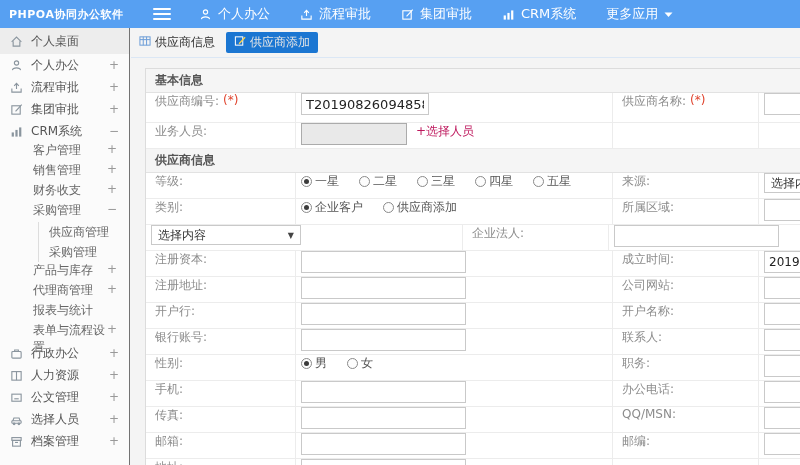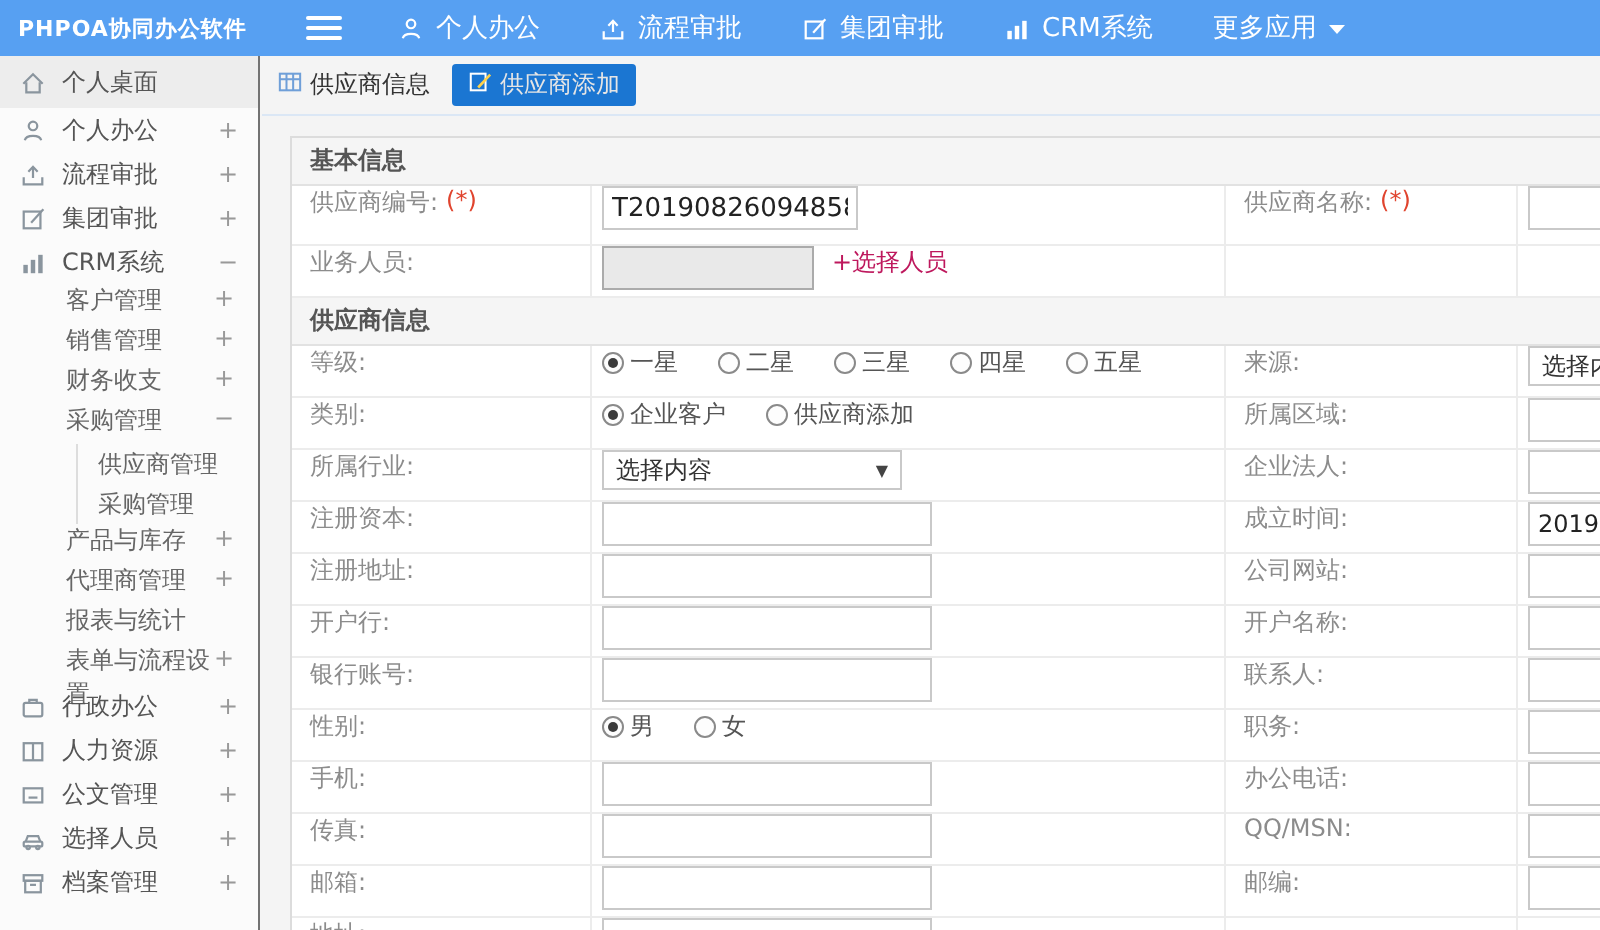--- a/index.html
+++ b/index.html
@@ -374,23 +374,20 @@
       </div>
       <div class="cell c3">
           <span class="lblt">所属区域:</span>
         </div>
       <div class="cell c4">
           <input class="ti" type="text" style="">
         </div>
     </div>
 
     <div class="frow h25">
-      <div class="cell c1">
-          <span class="lblt">所属行业:</span>
-        </div>
       <div class="cell c2">
         <div class="sel">
           <span>选择内容</span>
             <span class="arr">▼</span>
         </div>
       </div>
       <div class="cell c3">
           <span class="lblt">企业法人:</span>
         </div>
       <div class="cell c4">

